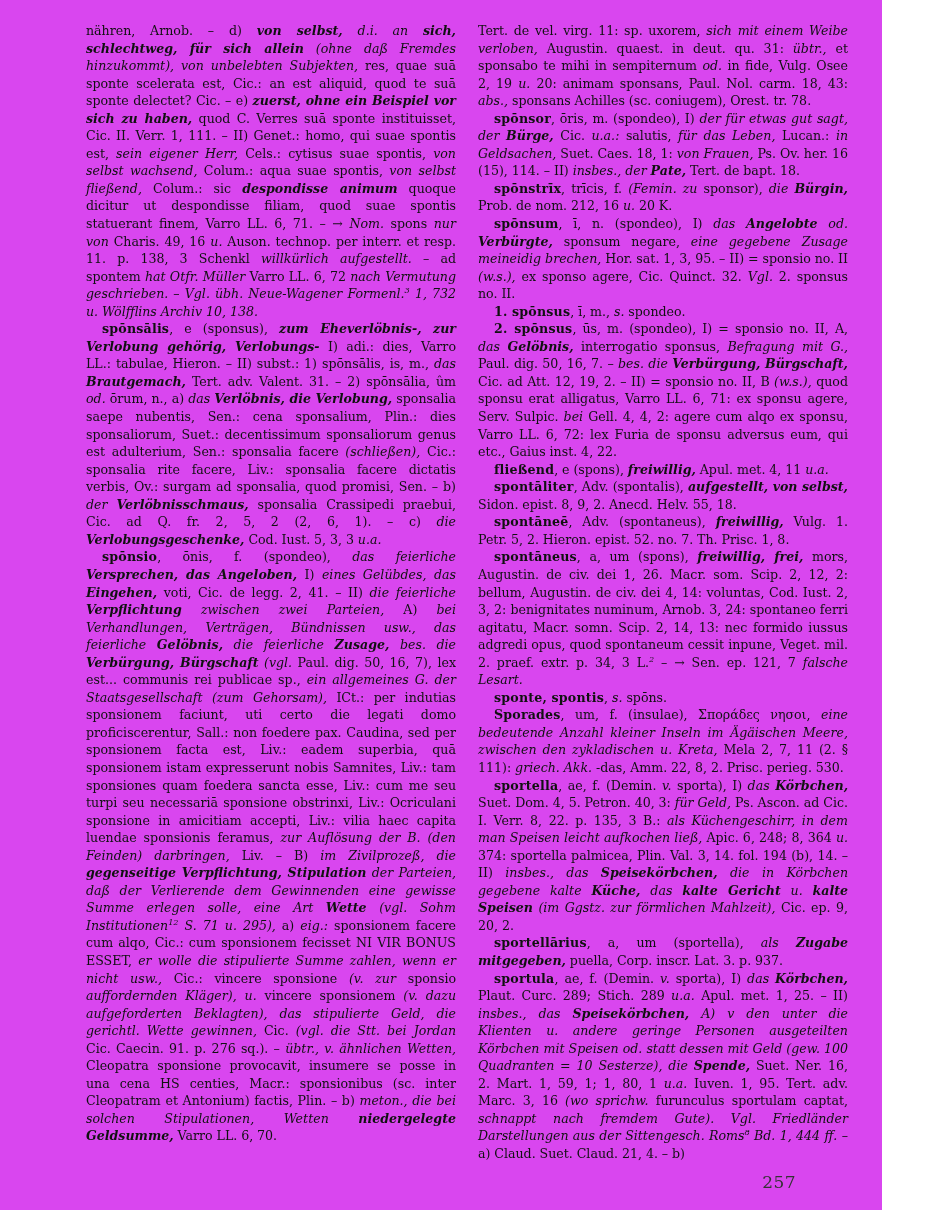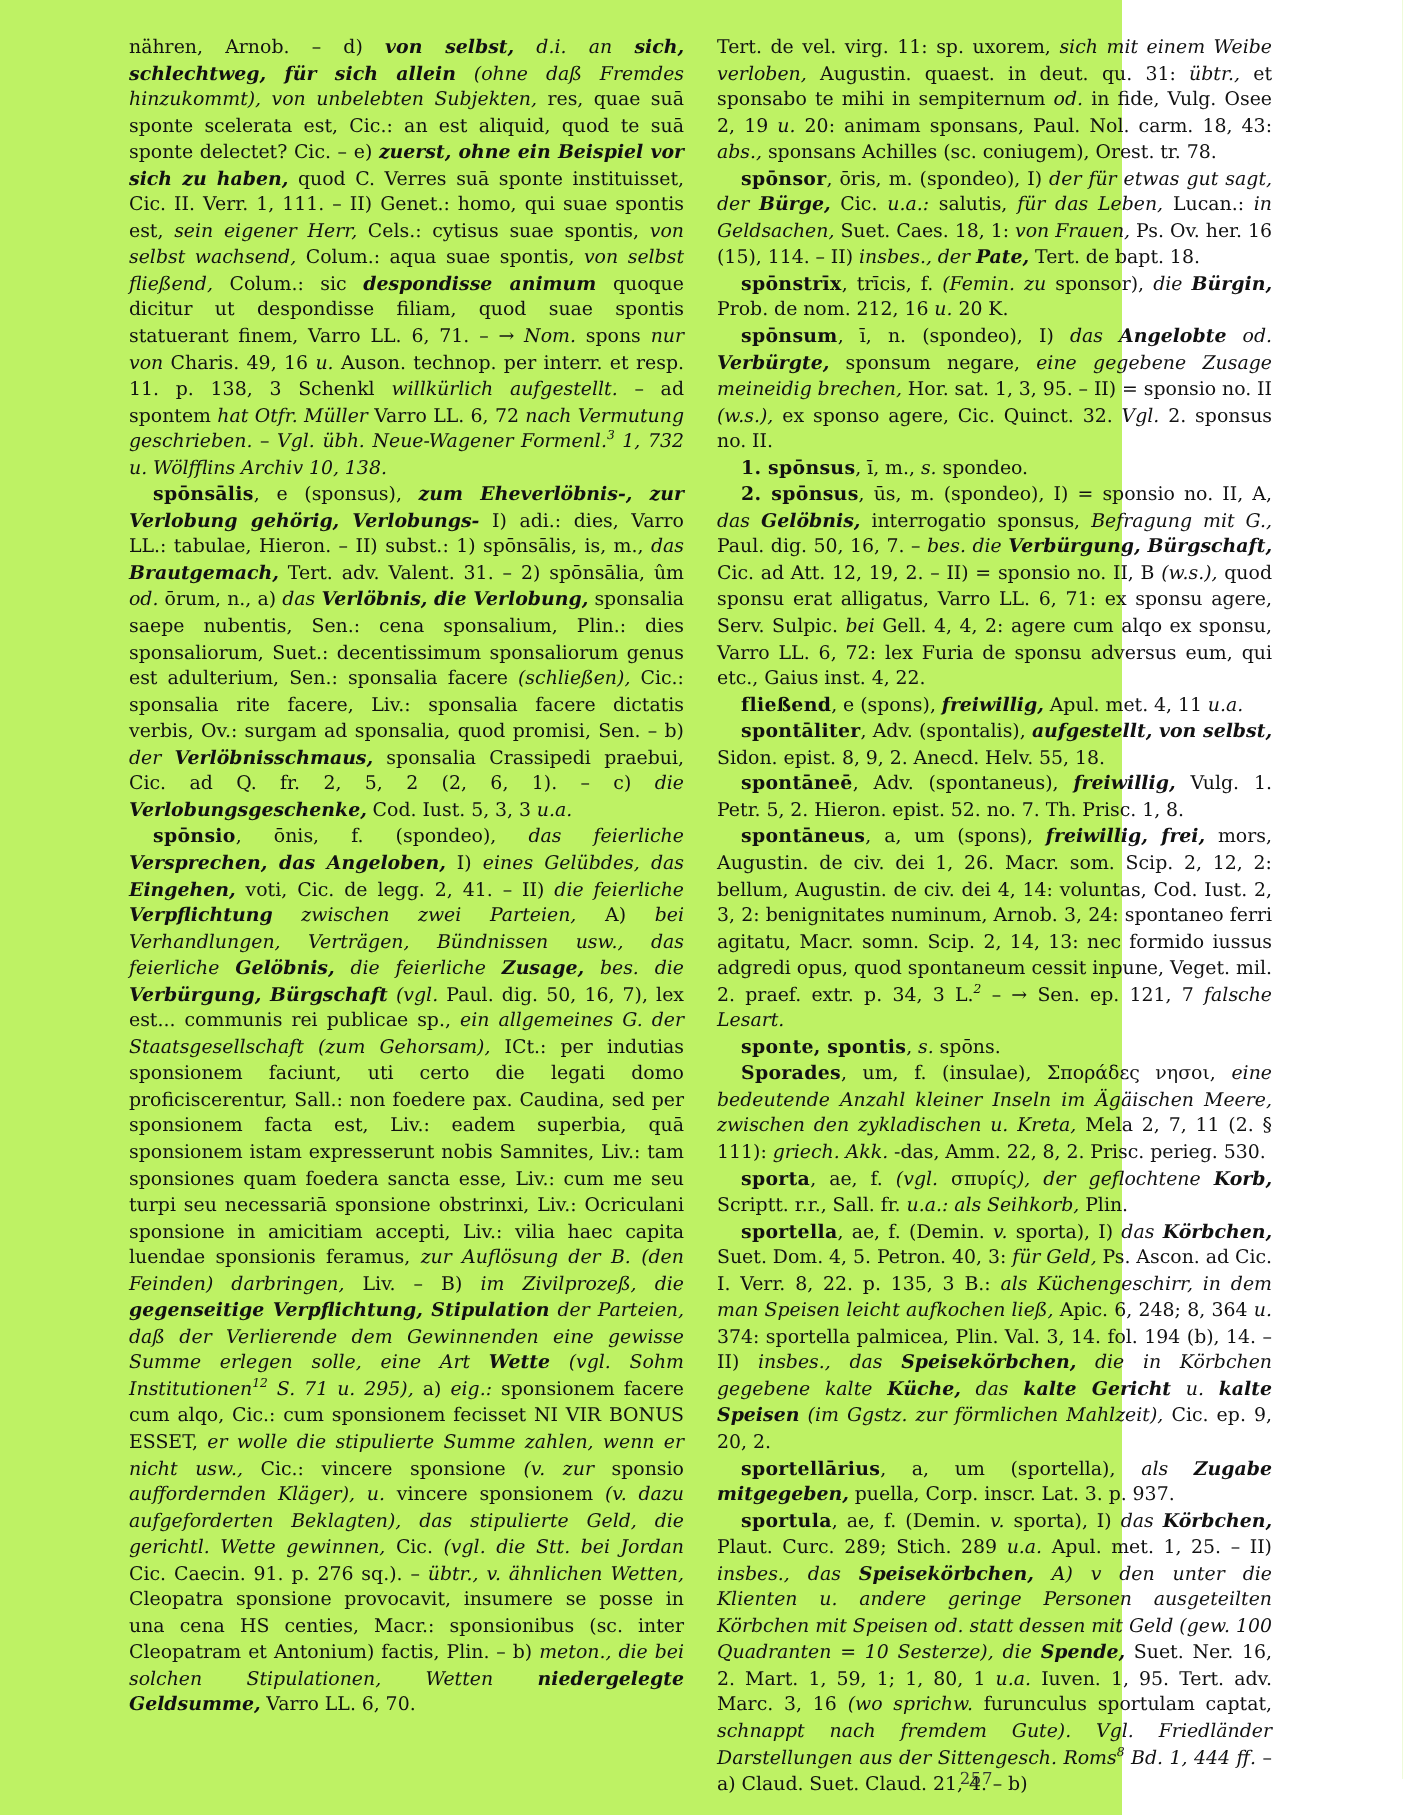--- a/index.html
+++ b/index.html
@@ -10,23 +10,23 @@
   }
   body {
     width: 935px;
     height: 1210px;
     font-family: "DejaVu Serif", "Liberation Serif", serif;
     color: #111111;
     overflow: hidden;
   }
   .page {
     position: relative;
-    width: 748px;
+    width: 882px;
     height: 1210px;
-    background: #bef264;
+    background: #d946ef;
     box-sizing: border-box;
   }
   .columns {
     position: absolute;
     left: 86px;
     top: 22px;
     width: 763px;
     display: flex;
     flex-direction: row;
     gap: 22px;
@@ -72,21 +72,21 @@
   sup {
     font-size: 0.65em;
     vertical-align: super;
     line-height: 0;
     font-style: italic;
   }
   .pageno {
     position: absolute;
     right: 86px;
     bottom: 18px;
-    font-size: 11px;
+    font-size: 17px;
     font-family: "DejaVu Serif", "Liberation Serif", serif;
     color: #333333;
     letter-spacing: 0.4px;
   }
 </style>
 </head>
 <body>
 
 <div class="page">
 
@@ -104,21 +104,20 @@
         <p class="entry"><span class="lem">spōnstrīx</span>, trīcis, f. <span class="i">(Femin. zu</span> sponsor), <span class="i">die</span> <span class="g">Bürgin,</span> Prob. de nom. 212, 16 <span class="i">u.</span> 20 K.</p>
         <p class="entry"><span class="lem">spōnsum</span>, ī, n. (spondeo), I) <span class="i">das</span> <span class="g">Angelobte</span> <span class="i">od.</span> <span class="g">Verbürgte,</span> sponsum negare, <span class="i">eine gegebene Zusage meineidig brechen,</span> Hor. sat. 1, 3, 95. – II) = sponsio no. II <span class="i">(w.s.),</span> ex sponso agere, Cic. Quinct. 32. <span class="i">Vgl.</span> 2. sponsus no. II.</p>
         <p class="entry"><span class="lem">1. spōnsus</span>, ī, m., <span class="i">s.</span> spondeo.</p>
         <p class="entry"><span class="lem">2. spōnsus</span>, ūs, m. (spondeo), I) = sponsio no. II, A, <span class="i">das</span> <span class="g">Gelöbnis,</span> interrogatio sponsus, <span class="i">Befragung mit G.,</span> Paul. dig. 50, 16, 7. – <span class="i">bes. die</span> <span class="g">Verbürgung, Bürgschaft,</span> Cic. ad Att. 12, 19, 2. – II) = sponsio no. II, B <span class="i">(w.s.),</span> quod sponsu erat alligatus, Varro LL. 6, 71: ex sponsu agere, Serv. Sulpic. <span class="i">bei</span> Gell. 4, 4, 2: agere cum alqo ex sponsu, Varro LL. 6, 72: lex Furia de sponsu adversus eum, qui etc., Gaius inst. 4, 22.</p>
         <p class="entry"><span class="lem">fließend</span>, e (spons), <span class="g">freiwillig,</span> Apul. met. 4, 11 <span class="i">u.a.</span></p>
         <p class="entry"><span class="lem">spontāliter</span>, Adv. (spontalis), <span class="g">aufgestellt, von selbst,</span> Sidon. epist. 8, 9, 2. Anecd. Helv. 55, 18.</p>
         <p class="entry"><span class="lem">spontāneē</span>, Adv. (spontaneus), <span class="g">freiwillig,</span> Vulg. 1. Petr. 5, 2. Hieron. epist. 52. no. 7. Th. Prisc. 1, 8.</p>
         <p class="entry"><span class="lem">spontāneus</span>, a, um (spons), <span class="g">freiwillig, frei,</span> mors, Augustin. de civ. dei 1, 26. Macr. som. Scip. 2, 12, 2: bellum, Augustin. de civ. dei 4, 14: voluntas, Cod. Iust. 2, 3, 2: benignitates numinum, Arnob. 3, 24: spontaneo ferri agitatu, Macr. somn. Scip. 2, 14, 13: nec formido iussus adgredi opus, quod spontaneum cessit inpune, Veget. mil. 2. praef. extr. p. 34, 3 L.<sup>2</sup> – → Sen. ep. 121, 7 <span class="i">falsche Lesart.</span></p>
         <p class="entry"><span class="lem">sponte, spontis</span>, <span class="i">s.</span> spōns.</p>
         <p class="entry"><span class="lem">Sporades</span>, um, f. (insulae), <span class="gr">Σποράδες νησοι</span>, <span class="i">eine bedeutende Anzahl kleiner Inseln im Ägäischen Meere, zwischen den zykladischen u. Kreta,</span> Mela 2, 7, 11 (2. § 111): <span class="i">griech. Akk.</span> -das, Amm. 22, 8, 2. Prisc. perieg. 530.</p>
-        <p class="entry"><span class="lem">sporta</span>, ae, f. <span class="i">(vgl.</span> <span class="gr">σπυρίς</span><span class="i">),</span> <span class="i">der geflochtene</span> <span class="g">Korb,</span> Scriptt. r.r., Sall. fr. <span class="i">u.a.: als Seihkorb,</span> Plin.</p>
         <p class="entry"><span class="lem">sportella</span>, ae, f. (Demin. <span class="i">v.</span> sporta), I) <span class="i">das</span> <span class="g">Körbchen,</span> Suet. Dom. 4, 5. Petron. 40, 3: <span class="i">für Geld,</span> Ps. Ascon. ad Cic. I. Verr. 8, 22. p. 135, 3 B.: <span class="i">als Küchengeschirr, in dem man Speisen leicht aufkochen ließ,</span> Apic. 6, 248; 8, 364 <span class="i">u.</span> 374: sportella palmicea, Plin. Val. 3, 14. fol. 194 (b), 14. – II) <span class="i">insbes., das</span> <span class="g">Speisekörbchen,</span> <span class="i">die in Körbchen gegebene kalte</span> <span class="g">Küche,</span> <span class="i">das</span> <span class="g">kalte Gericht</span> <span class="i">u.</span> <span class="g">kalte Speisen</span> <span class="i">(im Ggstz. zur förmlichen Mahlzeit),</span> Cic. ep. 9, 20, 2.</p>
         <p class="entry"><span class="lem">sportellārius</span>, a, um (sportella), <span class="i">als</span> <span class="g">Zugabe mitgegeben,</span> puella, Corp. inscr. Lat. 3. p. 937.</p>
         <p class="entry"><span class="lem">sportula</span>, ae, f. (Demin. <span class="i">v.</span> sporta), I) <span class="i">das</span> <span class="g">Körbchen,</span> Plaut. Curc. 289; Stich. 289 <span class="i">u.a.</span> Apul. met. 1, 25. – II) <span class="i">insbes., das</span> <span class="g">Speisekörbchen,</span> <span class="i">A) v den unter die Klienten u. andere geringe Personen ausgeteilten Körbchen mit Speisen od. statt dessen mit Geld (gew. 100 Quadranten = 10 Sesterze), die</span> <span class="g">Spende,</span> Suet. Ner. 16, 2. Mart. 1, 59, 1; 1, 80, 1 <span class="i">u.a.</span> Iuven. 1, 95. Tert. adv. Marc. 3, 16 <span class="i">(wo sprichw.</span> furunculus sportulam captat, <span class="i">schnappt nach fremdem Gute). Vgl. Friedländer Darstellungen aus der Sittengesch. Roms<sup>8</sup> Bd. 1, 444 ff.</span> –  a)  Claud.  Suet. Claud. 21, 4. – b) </p>
       </div>
 
   </div>
 
   <div class="pageno">257</div>
 
 </div>

